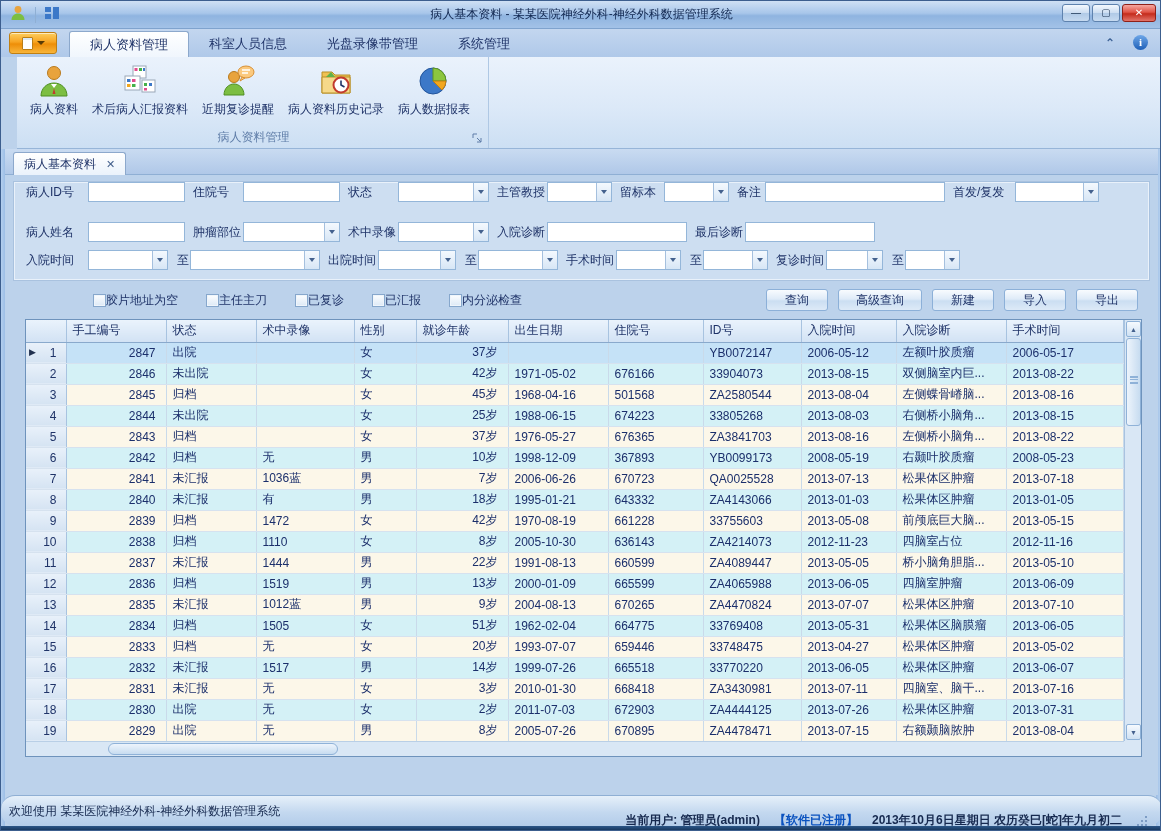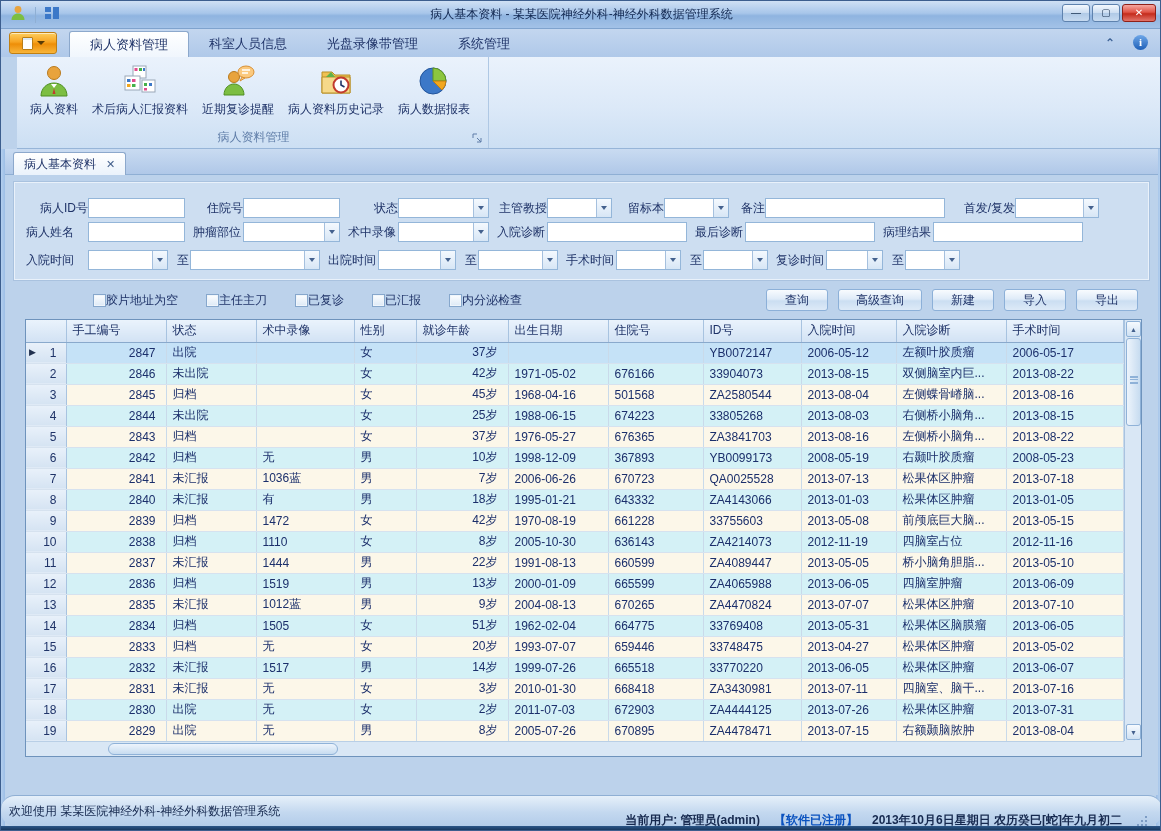--- a/index.html
+++ b/index.html
@@ -62,21 +62,21 @@
     background:linear-gradient(#FFFFFF,#EAF2FB); border:1px solid #8CA8CC; border-bottom:none;
     border-radius:3px 3px 0 0; display:flex; align-items:center; gap:10px; font-size:12px; color:#1F3368; }
   .doctab .x { color:#44608C; font-weight:bold; font-size:11px; }
 
   
   .content { position:absolute; left:4px; top:174px; width:1153px; height:620px; background:#BCD2EB; }
 
   .search-panel { position:absolute; left:8px; top:6px; width:1137px; height:100px;
     background:#CDDEF1; border:1px solid #A9C2DF; box-shadow:inset 0 0 0 1px #E9F1FA; }
   .frow { position:absolute; left:12px; display:flex; align-items:center; }
-  .fr1{top:16px;text-align:right;} .fr2{top:40px;} .fr3{top:68px;}
+  .fr1{top:0;} .fr2{top:40px;} .fr3{top:68px;}
   .fg { display:flex; align-items:center; margin-right:8px; }
   .flabel { white-space:nowrap; color:#1F3368; }
   .tin { height:20px; background:#fff; border:1px solid #94B6D9; }
   .combo { height:20px; background:#fff; border:1px solid #94B6D9; position:relative; }
   .combo .cbtn { position:absolute; right:0; top:0; width:15px; height:18px;
     background:linear-gradient(#F4F9FE,#D7E6F5); border-left:1px solid #A5C0DE; }
   .combo .cbtn:after { content:""; position:absolute; left:4px; top:7px; border-left:3.5px solid transparent;
     border-right:3.5px solid transparent; border-top:4px solid #44618E; }
   .lw62{width:62px;} .lw50{width:50px;} .lw44{width:44px;} .lw28{width:28px;} .lw14{width:14px; text-align:center;}
   .w97{width:97px;} .w91{width:91px;} .w84{width:84px;} .w80{width:80px;} .w78{width:78px;}
@@ -330,24 +330,20 @@
             </span>
           </div>
         <div class="fg">
             <span class="flabel lw50">入院诊断</span>
             <span class="tin w140"></span>
           </div>
         <div class="fg">
             <span class="flabel lw50">最后诊断</span>
             <span class="tin w130"></span>
           </div>
-        <div class="fg">
-            <span class="flabel lw50">病理结果</span>
-            <span class="tin w150"></span>
-          </div>
       </div>
       <div class="frow fr3">
         <div class="fg">
             <span class="flabel lw62">入院时间</span>
             <span class="combo w80">
               <span class="cbtn"></span>
             </span>
           </div>
         <div class="fg">
             <span class="flabel lw14">至</span>
@@ -588,21 +584,21 @@
             <tr class="cyan">
               <td class="ind">10</td>
               <td class="r">2838</td>
               <td>归档</td>
               <td>1110</td>
               <td>女</td>
               <td class="r">8岁</td>
               <td>2005-10-30</td>
               <td>636143</td>
               <td>ZA4214073</td>
-              <td>2012-11-19</td>
+              <td>2012-11-23</td>
               <td>四脑室占位</td>
               <td>2012-11-16</td>
             </tr>
             <tr class="cream">
               <td class="ind">11</td>
               <td class="r">2837</td>
               <td>未汇报</td>
               <td>1444</td>
               <td>男</td>
               <td class="r">22岁</td>

